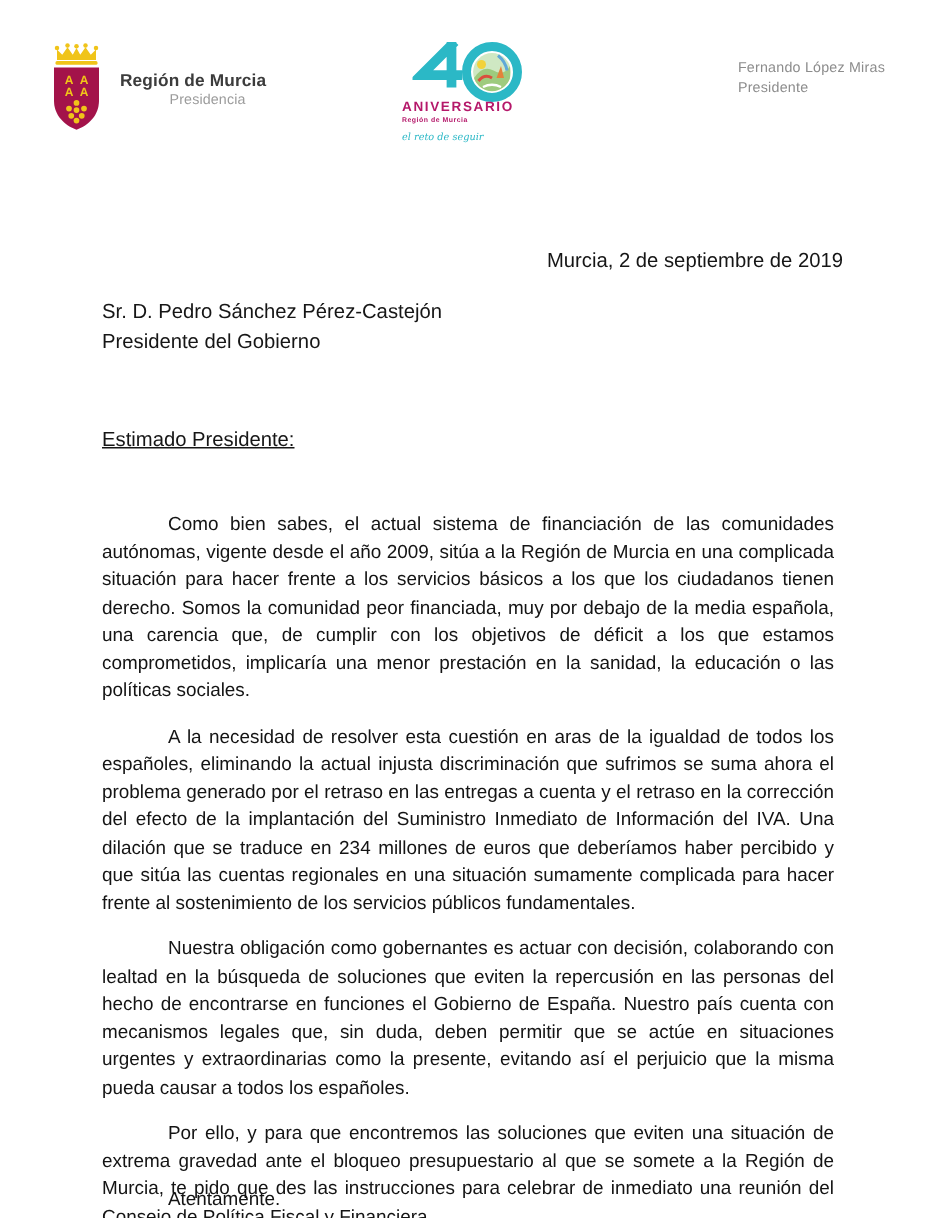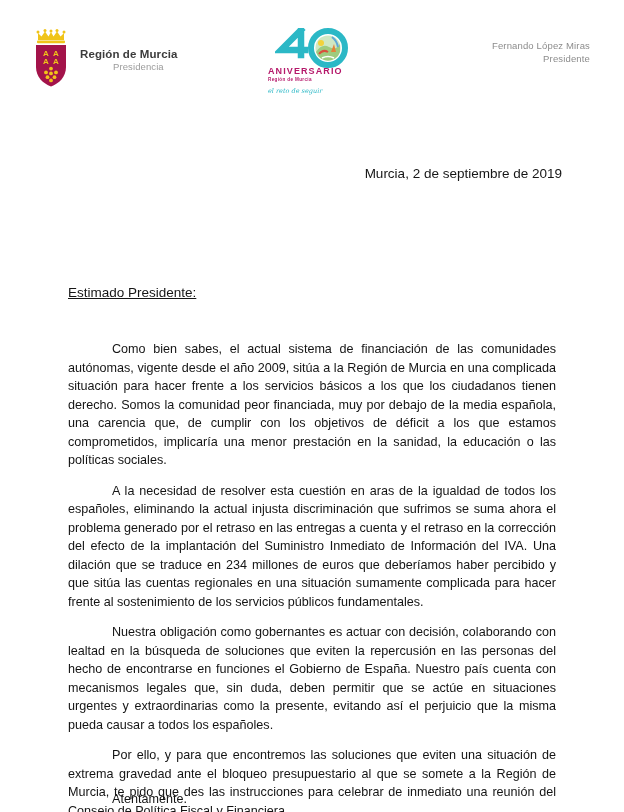--- a/index.html
+++ b/index.html
@@ -102,21 +102,20 @@
     line-height: 1;
     margin-top: 5px;
     white-space: nowrap;
   }
 
   
   .signer {
     position: absolute;
     right: 34px;
     top: 40px;
-    text-align: right;
     line-height: 1.35;
   }
   .signer-name,
   .signer-role {
     font-size: 9.5px;
     color: #8c8c8c;
     letter-spacing: 0.15px;
     white-space: nowrap;
   }
 
@@ -244,20 +243,24 @@
     </div>
 
     <div class="signer">
       <div class="signer-name">Fernando López Miras</div>
       <div class="signer-role">Presidente</div>
     </div>
   </div>
 
   <div class="dateline">Murcia, 2 de septiembre de 2019</div>
 
+  <div class="recipient">
+    <div>Sr. D. Pedro Sánchez Pérez-Castejón</div>
+    <div>Presidente del Gobierno</div>
+  </div>
 
   <div class="salutation">Estimado Presidente:</div>
 
   <div class="letter-body">
     <p>Como bien sabes, el actual sistema de financiación de las comunidades autónomas, vigente desde el año 2009, sitúa a la Región de Murcia en una complicada situación para hacer frente a los servicios básicos a los que los ciudadanos tienen derecho. Somos la comunidad peor financiada, muy por debajo de la media española, una carencia que, de cumplir con los objetivos de déficit a los que estamos comprometidos, implicaría una menor prestación en la sanidad, la educación o las políticas sociales.</p>
     <p>A la necesidad de resolver esta cuestión en aras de la igualdad de todos los españoles, eliminando la actual injusta discriminación que sufrimos se suma ahora el problema generado por el retraso en las entregas a cuenta y el retraso en la corrección del efecto de la implantación del Suministro Inmediato de Información del IVA. Una dilación que se traduce en 234 millones de euros que deberíamos haber percibido y que sitúa las cuentas regionales en una situación sumamente complicada para hacer frente al sostenimiento de los servicios públicos fundamentales.</p>
     <p>Nuestra obligación como gobernantes es actuar con decisión, colaborando con lealtad en la búsqueda de soluciones que eviten la repercusión en las personas del hecho de encontrarse en funciones el Gobierno de España. Nuestro país cuenta con mecanismos legales que, sin duda, deben permitir que se actúe en situaciones urgentes y extraordinarias como la presente, evitando así el perjuicio que la misma pueda causar a todos los españoles.</p>
     <p>Por ello, y para que encontremos las soluciones que eviten una situación de extrema gravedad ante el bloqueo presupuestario al que se somete a la Región de Murcia, te pido que des las instrucciones para celebrar de inmediato una reunión del Consejo de Política Fiscal y Financiera.</p>
   </div>
 

